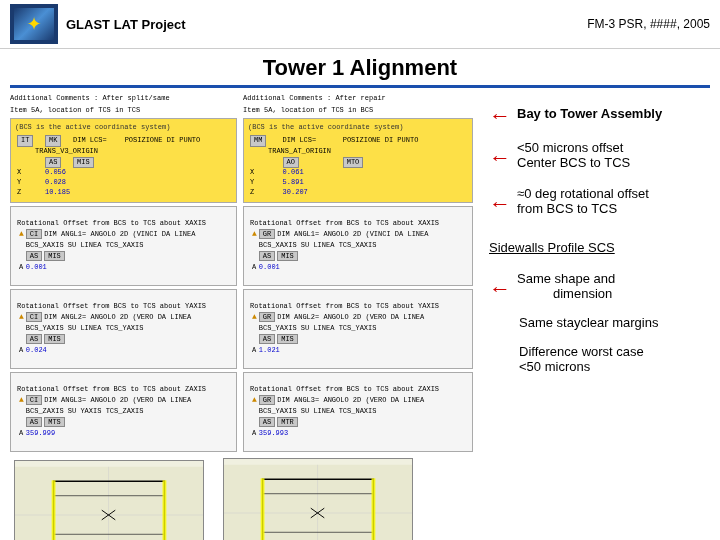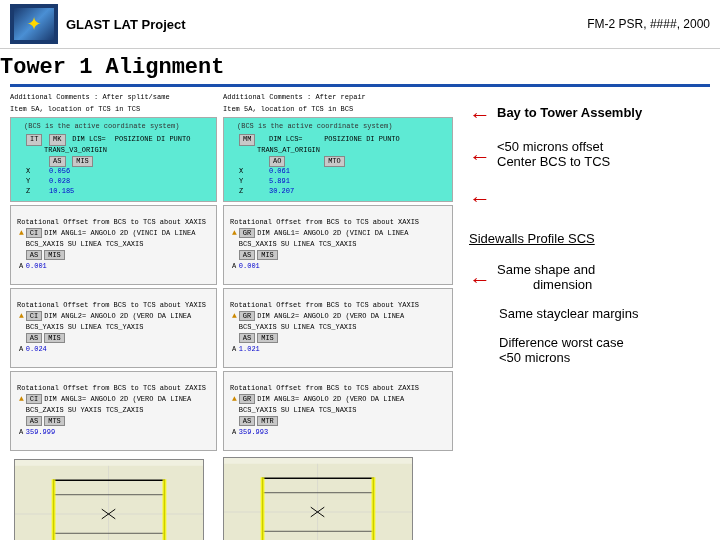--- a/index.html
+++ b/index.html
@@ -56,39 +56,38 @@
       color: #000;
       text-align: center;
     }
     .header-right {
       font-size: 12px;
       color: #000;
     }
 
     
     .title-bar {
-      text-align: left;
+      text-align: center;
       padding: 6px 0 4px 0;
       font-size: 22px;
       font-weight: bold;
       color: #000;
-      font-family: Liberation Mono, monospace;
     }
 
     
     .divider-blue {
       height: 3px;
       background: #1a4fad;
       margin: 0 10px 4px 10px;
     }
 
     .data-block {
-      background: #5eead4;
+      background: #fde047;
       border: 1px solid #aaa;
-      padding: 4px 13px;
+      padding: 4px 4px;
       font-size: 7px;
       font-family: 'Courier New', monospace;
       color: #000;
       line-height: 1.4;
     }
 
     .data-block .block-header {
       font-size: 7px;
       color: #333;
       margin-bottom: 2px;
@@ -162,30 +161,30 @@
 </head>
 <body>
 
 <div class="header">
   <div class="header-left">
     <div class="logo-box">
       <div class="logo-inner"></div>
     </div>
     <span class="header-org">GLAST LAT Project</span>
   </div>
-  <div class="header-right">FM-2 PSR, ####, 2000</div>
+  <div class="header-right">FM-3 PSR, ####, 2005</div>
 </div>
 
 <div class="title-bar">Tower 1 Alignment</div>
 
 <div class="divider-blue"></div>
 
 <div style="display:flex; padding: 2px 10px; gap:6px;">
 
-  <div style="width:207px; display:flex; flex-direction:column; gap:3px;">
+  <div style="width:227px; display:flex; flex-direction:column; gap:3px;">
 
     <div class="comment-text">Additional Comments : After split/same</div>
     <div class="comment-text">Item 5A, location of TCS in TCS</div>
 
     <div class="data-block">
       <div class="block-header">
         <span>(BCS is the active coordinate system)</span>
       </div>
       <table>
         <tbody>
@@ -429,20 +428,24 @@
     <div style="display:flex; align-items:center; margin-bottom:8px;">
       <span style="color:#cc0000; font-size:22px; margin-right:6px; line-height:1;">←</span>
       <div>
         <div style="font-size:13px;">&lt;50 microns offset</div>
         <div style="font-size:13px;">Center BCS to TCS</div>
       </div>
     </div>
 
     <div style="display:flex; align-items:center; margin-bottom:16px;">
       <span style="color:#cc0000; font-size:22px; margin-right:6px; line-height:1;">←</span>
+      <div>
+        <div style="font-size:13px;">≈0 deg rotational offset</div>
+        <div style="font-size:13px;">from BCS to TCS</div>
+      </div>
     </div>
 
     <div style="font-size:13px; text-decoration:underline; margin-bottom:8px;">Sidewalls Profile SCS</div>
 
     <div style="display:flex; align-items:center; margin-bottom:6px;">
       <span style="color:#cc0000; font-size:22px; margin-right:6px; line-height:1;">←</span>
       <div>
         <div style="font-size:13px;">Same shape and</div>
         <div style="font-size:13px;margin-left:36px;">dimension</div>
       </div>

